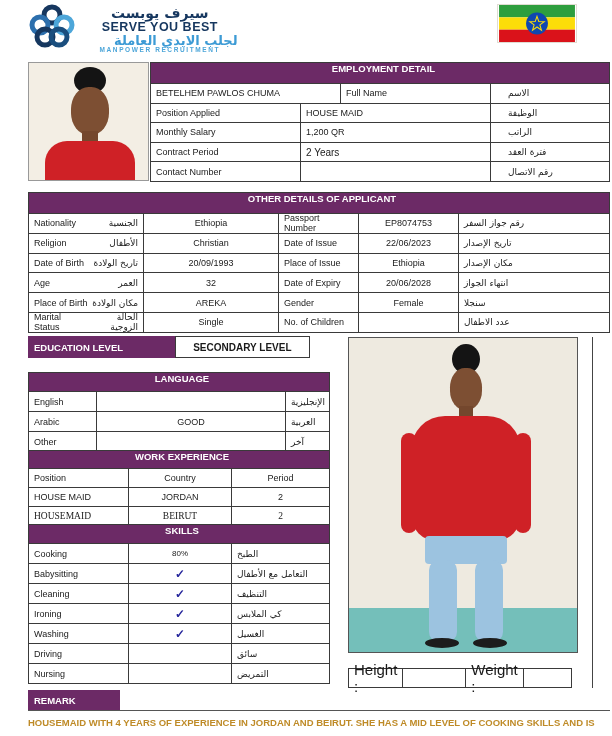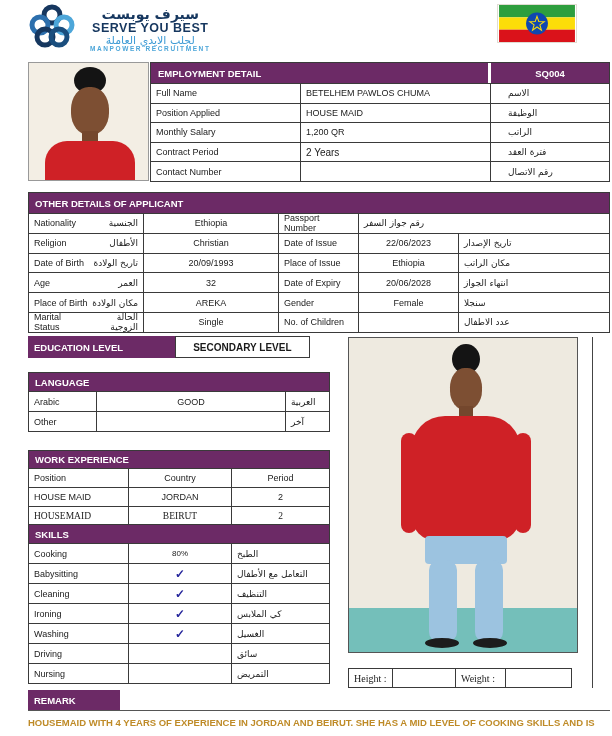--- a/index.html
+++ b/index.html
@@ -4,32 +4,32 @@
 <style>
   * { margin:0; padding:0; box-sizing:border-box; }
   html,body { background:#fff; }
   .page {
     position:relative; width:612px; height:736px; background:#ffffff;
     font-family:"Liberation Sans", sans-serif; color:#1a1a1a; overflow:hidden;
   }
   .ar { font-family:"DejaVu Sans", sans-serif; direction:rtl; }
 
   
-  .logo { position:absolute; left:28px; top:4px; display:flex; align-items:center; gap:14px; }
+  .logo { position:absolute; left:28px; top:4px; display:flex; align-items:center; gap:6px; }
   .logo-text { display:flex; flex-direction:column; align-items:center; line-height:1.05; }
   .logo-ar-top { color:#16375F; font-weight:bold; font-size:14px; }
   .logo-name { color:#16375F; font-weight:bold; font-size:12.5px; letter-spacing:.5px; }
-  .logo-ar-sub { color:#3D9BD5; font-size:11px; font-weight:normal; }
+  .logo-ar-sub { color:#3D9BD5; font-size:13px; font-weight:bold;margin-left:32px; }
   .logo-tag { color:#4DA6D9; font-size:6.5px; font-weight:bold; letter-spacing:1.6px; }
   .flag { position:absolute; left:497px; top:4px; width:80px; height:39px; border:1px solid #e0dcd2; }
 
   
   .tbl { position:absolute; border:1px solid #3a3a3a; background:#fff; }
   .hdr { background:#6C2A66; color:#fff; font-weight:bold; font-size:9.5px;
-         display:flex; align-items:center; padding-left:6px; }
+         display:flex; align-items:center; padding-left:6px;flex-direction:column; }
   .row { display:flex; border-top:1px solid #3a3a3a; }
   .cell { font-size:9px; display:flex; align-items:center; padding:0 5px; border-right:1px solid #3a3a3a; }
   .cell:last-child { border-right:none; }
   .c-right  { justify-content:flex-end; }
 
   
   .emp { left:150px; top:62px; width:460px; }
   .emp .hdr { height:20px; padding:0; }
   .emp-title { flex:0 0 337px; padding-left:7px; }
   .emp-gap { flex:0 0 3px; background:#fff; height:100%; }
@@ -92,21 +92,21 @@
   .p-head  { position:absolute; background:#7d4f33; border-radius:46%; }
   .p-neck  { position:absolute; background:#74472d; }
   .p-torso { position:absolute; background:#cf2126; }
   .p-jeans { position:absolute; background:#9cc3e0; }
   .p-shoe  { position:absolute; background:#1c1c1c; border-radius:50%; }
   .vline { position:absolute; left:592px; top:337px; width:1px; height:351px; background:#444; }
 
   
   .hw { left:348px; top:668px; width:224px; }
   .hw .row { height:18px; border-top:none; }
-  .hw .cell { font-family:Liberation Serif, serif; font-size:10px; }
+  .hw .cell { font-family:Liberation Sans, sans-serif; font-size:15px; }
   .hw .h1 { flex:0 0 44px; }
   .hw .h2 { flex:0 0 63px; }
   .hw .h3 { flex:0 0 50px; }
   .hw .h4 { flex:1; }
 
   
   .remark-hdr { position:absolute; left:28px; top:690px; width:92px; height:20px;
                 background:#6C2A66; color:#fff; font-weight:bold; font-size:9.5px;
                 display:flex; align-items:center; padding-left:6px; }
   .remark-line { position:absolute; left:28px; top:710px; width:582px; height:1px; background:#555; }
@@ -153,22 +153,22 @@
     <div class="p-torso" style="left:16px; top:78px; width:90px; height:41px; border-radius:22px 22px 0 0;"></div>
   </div>
 
   <div class="tbl emp">
     <div class="hdr">
       <span class="emp-title">EMPLOYMENT DETAIL</span>
       <span class="emp-gap"></span>
       <span class="emp-ref">SQ004</span>
     </div>
     <div class="row">
+      <div class="cell c2">BETELHEM PAWLOS CHUMA</div>
       <div class="cell c1">Full Name</div>
-      <div class="cell c2">BETELHEM PAWLOS CHUMA</div>
       <div class="cell c3 c-right ar">الاسم</div>
     </div>
     <div class="row">
       <div class="cell c1">Position Applied</div>
       <div class="cell c2">HOUSE MAID</div>
       <div class="cell c3 c-right ar">الوظيفة</div>
     </div>
     <div class="row">
       <div class="cell c1">Monthly Salary</div>
       <div class="cell c2">1,200  QR</div>
@@ -189,41 +189,42 @@
   <div class="tbl oth">
     <div class="hdr">OTHER DETAILS OF APPLICANT</div>
 
     <div class="row">
       <div class="cell c1">
           <span>Nationality</span>
           <span class="ar">الجنسية</span>
         </div>
       <div class="cell c2">Ethiopia</div>
       <div class="cell c3">Passport Number</div>
+      <div class="cell c4">EP8074753</div>
       <div class="cell c5 ar">رقم جواز السفر</div>
     </div>
     <div class="row">
       <div class="cell c1">
           <span>Religion</span>
           <span class="ar">الأطفال</span>
         </div>
       <div class="cell c2">Christian</div>
       <div class="cell c3">Date of Issue</div>
       <div class="cell c4">22/06/2023</div>
       <div class="cell c5 ar">تاريخ الإصدار</div>
     </div>
     <div class="row">
       <div class="cell c1">
           <span>Date of Birth</span>
           <span class="ar">تاريخ الولادة</span>
         </div>
       <div class="cell c2">20/09/1993</div>
       <div class="cell c3">Place of Issue</div>
       <div class="cell c4">Ethiopia</div>
-      <div class="cell c5 ar">مكان الراتب</div>
+      <div class="cell c5 ar">مكان الإصدار</div>
     </div>
     <div class="row">
       <div class="cell c1">
           <span>Age</span>
           <span class="ar">العمر</span>
         </div>
       <div class="cell c2">32</div>
       <div class="cell c3">Date of Expiry</div>
       <div class="cell c4">20/06/2028</div>
       <div class="cell c5 ar">انتهاء الجواز</div>
@@ -250,20 +251,25 @@
     </div>
   </div>
 
   <div class="edu">
     <div class="edu-label">EDUCATION LEVEL</div>
     <div class="edu-value">SECONDARY LEVEL</div>
   </div>
 
   <div class="tbl lang">
     <div class="hdr">LANGUAGE</div>
+    <div class="row">
+      <div class="cell c1">English</div>
+      <div class="cell c2"></div>
+      <div class="cell c3 ar">الإنجليزية</div>
+    </div>
     <div class="row">
       <div class="cell c1">Arabic</div>
       <div class="cell c2">GOOD</div>
       <div class="cell c3 ar">العربية</div>
     </div>
     <div class="row">
       <div class="cell c1">Other</div>
       <div class="cell c2"></div>
       <div class="cell c3 ar">آخر</div>
     </div>

